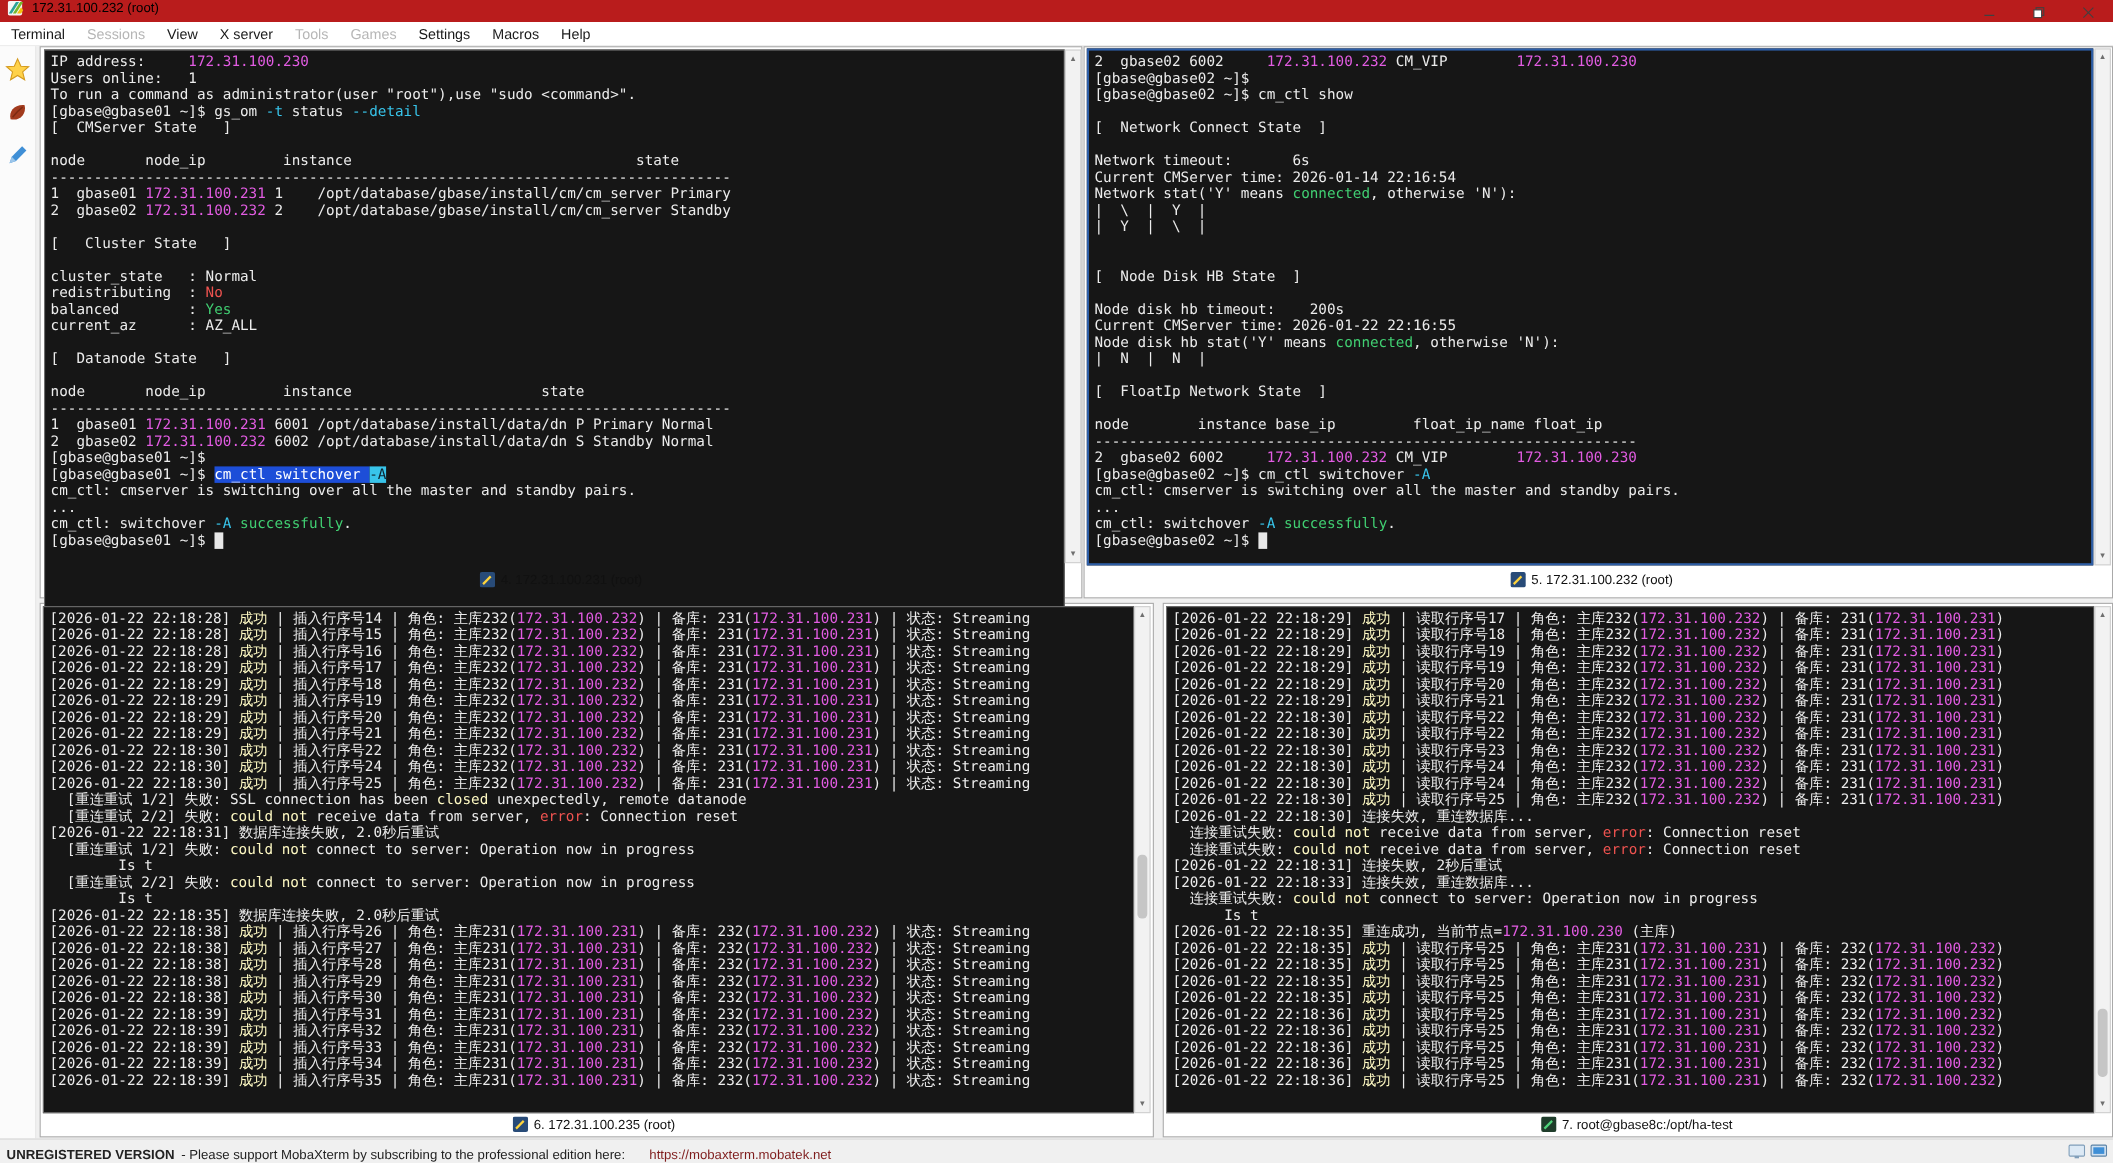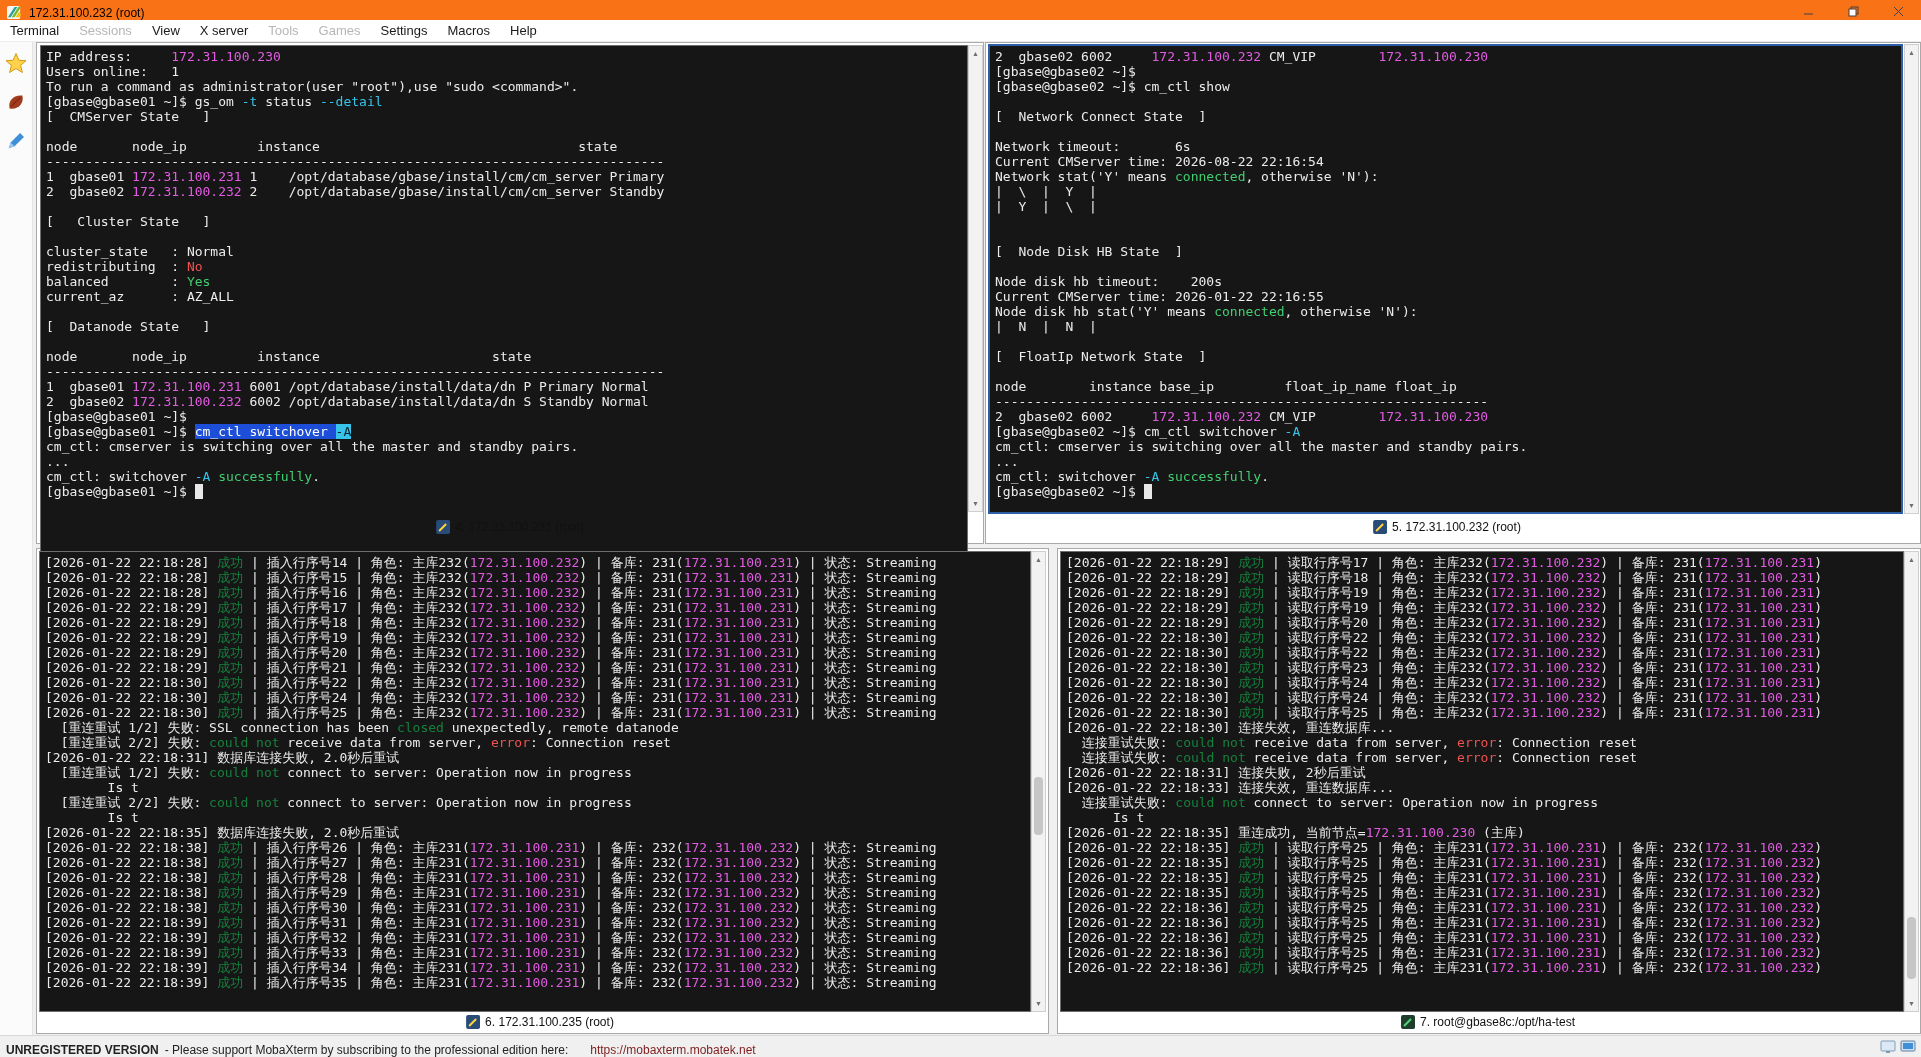--- a/index.html
+++ b/index.html
@@ -1,39 +1,39 @@
 <!DOCTYPE html>
 <html><head>
 <meta charset="utf-8">
 <style>
   html,body{margin:0;padding:0}
   body{
     width:1921px;height:1057px;position:relative;overflow:hidden;
     background:#f0f0f0;font-family:"Liberation Sans",sans-serif;
   }
   
-  .titlebar{position:absolute;left:0;top:0;width:100%;height:20px;background:#f97316;display:flex;align-items:flex-end}
+  .titlebar{position:absolute;left:0;top:0;width:100%;height:20px;background:#b91c1c;display:flex;align-items:flex-start}
   .app-icon{width:15px;height:15px;margin-left:7px;flex:none}
   .title-text{font-size:12px;color:#000;margin-left:7px;white-space:nowrap}
   .win-controls{position:absolute;right:0;top:0;height:22px;display:flex}
   .win-btn{width:45px;height:22px;display:flex;align-items:center;justify-content:center;color:#404040}
   .menubar{position:absolute;left:0;top:20px;width:100%;height:21px;background:#ffffff;display:flex;align-items:center;font-size:13px;color:#1a1a1a;border-bottom:1px solid #ececec}
   .menu-item{padding:0 10px;white-space:nowrap}
   .menu-item.disabled{color:#b6b6b6}
   
   .sidebar{position:absolute;left:0;top:42px;bottom:22px;width:33px;background:#fbfbfb;border-right:1px solid #e4e4e4;display:flex;flex-direction:column;align-items:center;padding-top:6px;gap:9px;box-sizing:border-box}
   .side-btn{width:28px;height:30px;display:flex;align-items:center;justify-content:center}
   
   .panel{position:absolute;background:#ffffff;border:1px solid #a9a9a9;box-sizing:border-box}
   .term{position:absolute;background:#161616;border:1px solid #6e6e6e;box-sizing:border-box;overflow:hidden;padding:3px 0 0 5px}
   .term.active{border:2px solid #2e5ea6}
   .tline{height:15px;font-family:"DejaVu Sans Mono",monospace;font-size:13px;line-height:15px;white-space:pre;color:#ececec}
   .seg-w{color:#ececec}
   .seg-m{color:#e25ce2}
-  .seg-y{color:#15803d}
+  .seg-y{color:#fef9c3}
   .seg-g{color:#41cf72}
   .seg-r{color:#ef5350}
   .seg-c{color:#38c4ea}
   .seg-selgray{background:#1d4ed8;color:#ffffff}
   .seg-selcyan{background:#38c4ea;color:#0d2530}
   .seg-cursor{background:#e8e8e8;color:#e8e8e8}
   
   .scrollbar{position:absolute;width:15px;background:#f2f2f2;border:1px solid #cfcfcf;box-sizing:border-box}
   .sb-arrow{position:absolute;left:0;width:13px;height:13px;display:flex;align-items:center;justify-content:center;font-size:7px;color:#6f6f6f}
   .sb-arrow.up{top:1px}
@@ -156,21 +156,21 @@
 </div>
 
 <div class="term active" style="left:988px;top:44px;width:915px;height:470px">
     <div class="tline"><span class="seg-w">2  gbase02 6002     </span><span class="seg-m">172.31.100.232</span><span class="seg-w"> CM_VIP        </span><span class="seg-m">172.31.100.230</span></div>
     <div class="tline"><span class="seg-w">[gbase@gbase02 ~]$</span></div>
     <div class="tline"><span class="seg-w">[gbase@gbase02 ~]$ cm_ctl show</span></div>
     <div class="tline"></div>
     <div class="tline"><span class="seg-w">[  Network Connect State  ]</span></div>
     <div class="tline"></div>
     <div class="tline"><span class="seg-w">Network timeout:       6s</span></div>
-    <div class="tline"><span class="seg-w">Current CMServer time: 2026-08-22 22:16:54</span></div>
+    <div class="tline"><span class="seg-w">Current CMServer time: 2026-01-14 22:16:54</span></div>
     <div class="tline"><span class="seg-w">Network stat('Y' means </span><span class="seg-g">connected</span><span class="seg-w">, otherwise 'N'):</span></div>
     <div class="tline"><span class="seg-w">|  \  |  Y  |</span></div>
     <div class="tline"><span class="seg-w">|  Y  |  \  |</span></div>
     <div class="tline"></div>
     <div class="tline"></div>
     <div class="tline"><span class="seg-w">[  Node Disk HB State  ]</span></div>
     <div class="tline"></div>
     <div class="tline"><span class="seg-w">Node disk hb timeout:    200s</span></div>
     <div class="tline"><span class="seg-w">Current CMServer time: 2026-01-22 22:16:55</span></div>
     <div class="tline"><span class="seg-w">Node disk hb stat('Y' means </span><span class="seg-g">connected</span><span class="seg-w">, otherwise 'N'):</span></div>
@@ -228,20 +228,21 @@
   <div class="sb-thumb" style="top:225px;height:58px"></div>
   <div class="sb-arrow down">▼</div>
 </div>
 
 <div class="term" style="left:1060px;top:551px;width:844px;height:461px">
     <div class="tline"><span class="seg-w">[2026-01-22 22:18:29] </span><span class="seg-y">成功</span><span class="seg-w"> | 读取行序号17 | 角色: 主库232(</span><span class="seg-m">172.31.100.232</span><span class="seg-w">) | 备库: 231(</span><span class="seg-m">172.31.100.231</span><span class="seg-w">)</span></div>
     <div class="tline"><span class="seg-w">[2026-01-22 22:18:29] </span><span class="seg-y">成功</span><span class="seg-w"> | 读取行序号18 | 角色: 主库232(</span><span class="seg-m">172.31.100.232</span><span class="seg-w">) | 备库: 231(</span><span class="seg-m">172.31.100.231</span><span class="seg-w">)</span></div>
     <div class="tline"><span class="seg-w">[2026-01-22 22:18:29] </span><span class="seg-y">成功</span><span class="seg-w"> | 读取行序号19 | 角色: 主库232(</span><span class="seg-m">172.31.100.232</span><span class="seg-w">) | 备库: 231(</span><span class="seg-m">172.31.100.231</span><span class="seg-w">)</span></div>
     <div class="tline"><span class="seg-w">[2026-01-22 22:18:29] </span><span class="seg-y">成功</span><span class="seg-w"> | 读取行序号19 | 角色: 主库232(</span><span class="seg-m">172.31.100.232</span><span class="seg-w">) | 备库: 231(</span><span class="seg-m">172.31.100.231</span><span class="seg-w">)</span></div>
     <div class="tline"><span class="seg-w">[2026-01-22 22:18:29] </span><span class="seg-y">成功</span><span class="seg-w"> | 读取行序号20 | 角色: 主库232(</span><span class="seg-m">172.31.100.232</span><span class="seg-w">) | 备库: 231(</span><span class="seg-m">172.31.100.231</span><span class="seg-w">)</span></div>
+    <div class="tline"><span class="seg-w">[2026-01-22 22:18:29] </span><span class="seg-y">成功</span><span class="seg-w"> | 读取行序号21 | 角色: 主库232(</span><span class="seg-m">172.31.100.232</span><span class="seg-w">) | 备库: 231(</span><span class="seg-m">172.31.100.231</span><span class="seg-w">)</span></div>
     <div class="tline"><span class="seg-w">[2026-01-22 22:18:30] </span><span class="seg-y">成功</span><span class="seg-w"> | 读取行序号22 | 角色: 主库232(</span><span class="seg-m">172.31.100.232</span><span class="seg-w">) | 备库: 231(</span><span class="seg-m">172.31.100.231</span><span class="seg-w">)</span></div>
     <div class="tline"><span class="seg-w">[2026-01-22 22:18:30] </span><span class="seg-y">成功</span><span class="seg-w"> | 读取行序号22 | 角色: 主库232(</span><span class="seg-m">172.31.100.232</span><span class="seg-w">) | 备库: 231(</span><span class="seg-m">172.31.100.231</span><span class="seg-w">)</span></div>
     <div class="tline"><span class="seg-w">[2026-01-22 22:18:30] </span><span class="seg-y">成功</span><span class="seg-w"> | 读取行序号23 | 角色: 主库232(</span><span class="seg-m">172.31.100.232</span><span class="seg-w">) | 备库: 231(</span><span class="seg-m">172.31.100.231</span><span class="seg-w">)</span></div>
     <div class="tline"><span class="seg-w">[2026-01-22 22:18:30] </span><span class="seg-y">成功</span><span class="seg-w"> | 读取行序号24 | 角色: 主库232(</span><span class="seg-m">172.31.100.232</span><span class="seg-w">) | 备库: 231(</span><span class="seg-m">172.31.100.231</span><span class="seg-w">)</span></div>
     <div class="tline"><span class="seg-w">[2026-01-22 22:18:30] </span><span class="seg-y">成功</span><span class="seg-w"> | 读取行序号24 | 角色: 主库232(</span><span class="seg-m">172.31.100.232</span><span class="seg-w">) | 备库: 231(</span><span class="seg-m">172.31.100.231</span><span class="seg-w">)</span></div>
     <div class="tline"><span class="seg-w">[2026-01-22 22:18:30] </span><span class="seg-y">成功</span><span class="seg-w"> | 读取行序号25 | 角色: 主库232(</span><span class="seg-m">172.31.100.232</span><span class="seg-w">) | 备库: 231(</span><span class="seg-m">172.31.100.231</span><span class="seg-w">)</span></div>
     <div class="tline"><span class="seg-w">[2026-01-22 22:18:30] 连接失效, 重连数据库...</span></div>
     <div class="tline"><span class="seg-w">  连接重试失败: </span><span class="seg-y">could not</span><span class="seg-w"> receive data from server, </span><span class="seg-r">error</span><span class="seg-w">: Connection reset</span></div>
     <div class="tline"><span class="seg-w">  连接重试失败: </span><span class="seg-y">could not</span><span class="seg-w"> receive data from server, </span><span class="seg-r">error</span><span class="seg-w">: Connection reset</span></div>
     <div class="tline"><span class="seg-w">[2026-01-22 22:18:31] 连接失败, 2秒后重试</span></div>

